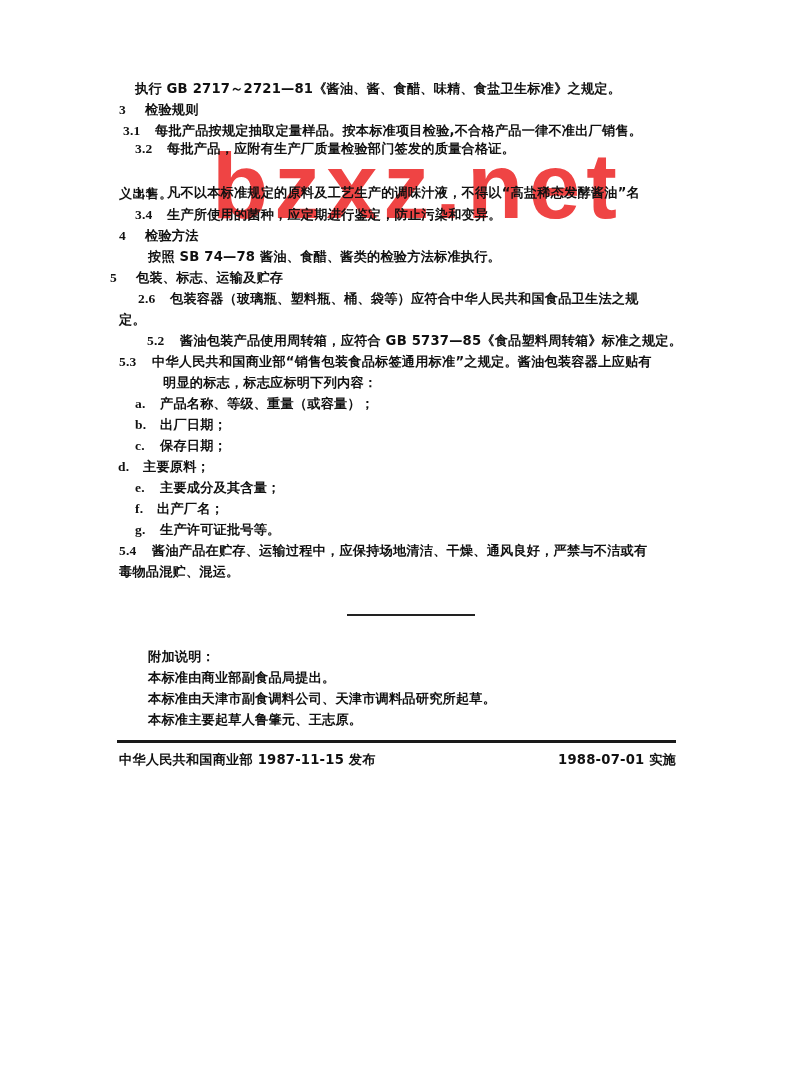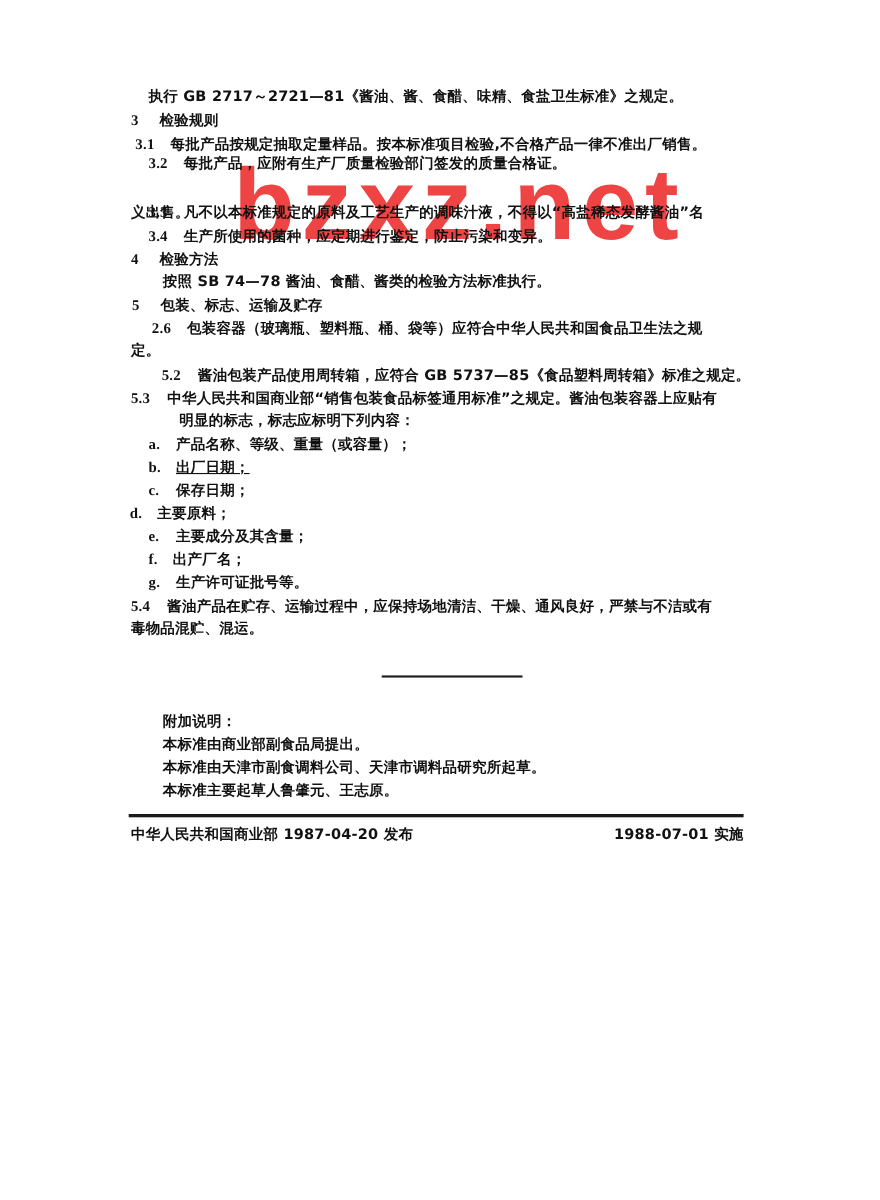--- a/index.html
+++ b/index.html
@@ -38,35 +38,35 @@
 <div class="line" style="left:135px;top:164px;margin-top:20px;"><span class="num" style="width:32px;">3.3</span><span>凡不以本标准规定的原料及工艺生产的调味汁液，不得以“高盐稀态发酵酱油”名</span></div>
 
 <div class="line" style="left:119px;top:185px;"><span>义出售。</span></div>
 
 <div class="line" style="left:135px;top:206px;"><span class="num" style="width:32px;">3.4</span><span>生产所使用的菌种，应定期进行鉴定，防止污染和变异。</span></div>
 
 <div class="line" style="left:119px;top:227px;"><span class="num" style="width:26px;">4</span><span>检验方法</span></div>
 
 <div class="line" style="left:148px;top:248px;"><span>按照 SB 74—78 酱油、食醋、酱类的检验方法标准执行。</span></div>
 
-<div class="line" style="left:120px;top:269px;"><span class="num" style="width:26px;">5</span><span>包装、标志、运输及贮存</span></div>
+<div class="line" style="left:110px;top:269px;"><span class="num" style="width:26px;">5</span><span>包装、标志、运输及贮存</span></div>
 
 <div class="line" style="left:138px;top:290px;"><span class="num" style="width:32px;">2.6</span><span>包装容器（玻璃瓶、塑料瓶、桶、袋等）应符合中华人民共和国食品卫生法之规</span></div>
 
 <div class="line" style="left:119px;top:311px;"><span>定。</span></div>
 
 <div class="line" style="left:119px;top:332px;"><span class="num" style="width:33px;margin-left:28px;">5.2</span><span>酱油包装产品使用周转箱，应符合 GB 5737—85《食品塑料周转箱》标准之规定。</span></div>
 
 <div class="line" style="left:119px;top:353px;"><span class="num" style="width:33px;">5.3</span><span>中华人民共和国商业部“销售包装食品标签通用标准”之规定。酱油包装容器上应贴有</span></div>
 
 <div class="line" style="left:119px;top:374px;padding-left:44px;"><span>明显的标志，标志应标明下列内容：</span></div>
 
 <div class="line" style="left:135px;top:395px;"><span class="num" style="width:25px;">a.</span><span>产品名称、等级、重量（或容量）；</span></div>
 
-<div class="line" style="left:135px;top:416px;text-decoration:underline;"><span class="num" style="width:25px;">b.</span><span>出厂日期；</span></div>
+<div class="line" style="left:135px;top:416px;"><span class="num" style="width:25px;">b.</span><span>出厂日期；</span></div>
 
 <div class="line" style="left:135px;top:437px;"><span class="num" style="width:25px;">c.</span><span>保存日期；</span></div>
 
 <div class="line" style="left:118px;top:458px;"><span class="num" style="width:25px;">d.</span><span>主要原料；</span></div>
 
 <div class="line" style="left:135px;top:479px;"><span class="num" style="width:25px;">e.</span><span>主要成分及其含量；</span></div>
 
 <div class="line" style="left:135px;top:500px;"><span class="num" style="width:22px;">f.</span><span>出产厂名；</span></div>
 
 <div class="line" style="left:135px;top:521px;"><span class="num" style="width:25px;">g.</span><span>生产许可证批号等。</span></div>
@@ -77,14 +77,14 @@
 
 <div class="rule-short"></div>
 
 <div class="line" style="left:148px;top:648px;">附加说明：</div>
 <div class="line" style="left:148px;top:669px;">本标准由商业部副食品局提出。</div>
 <div class="line" style="left:148px;top:690px;text-align:right;">本标准由天津市副食调料公司、天津市调料品研究所起草。</div>
 <div class="line" style="left:148px;top:711px;">本标准主要起草人鲁肇元、王志原。</div>
 
 <div class="rule-thick"></div>
 
-<div class="line" style="left:119px;top:751px;">中华人民共和国商业部 1987-04-20 发布</div>
+<div class="line" style="left:119px;top:751px;">中华人民共和国商业部 1987-11-15 发布</div>
 <div class="line" style="right:124px;top:751px;">1988-07-01 实施</div>
 
 </body></html>

